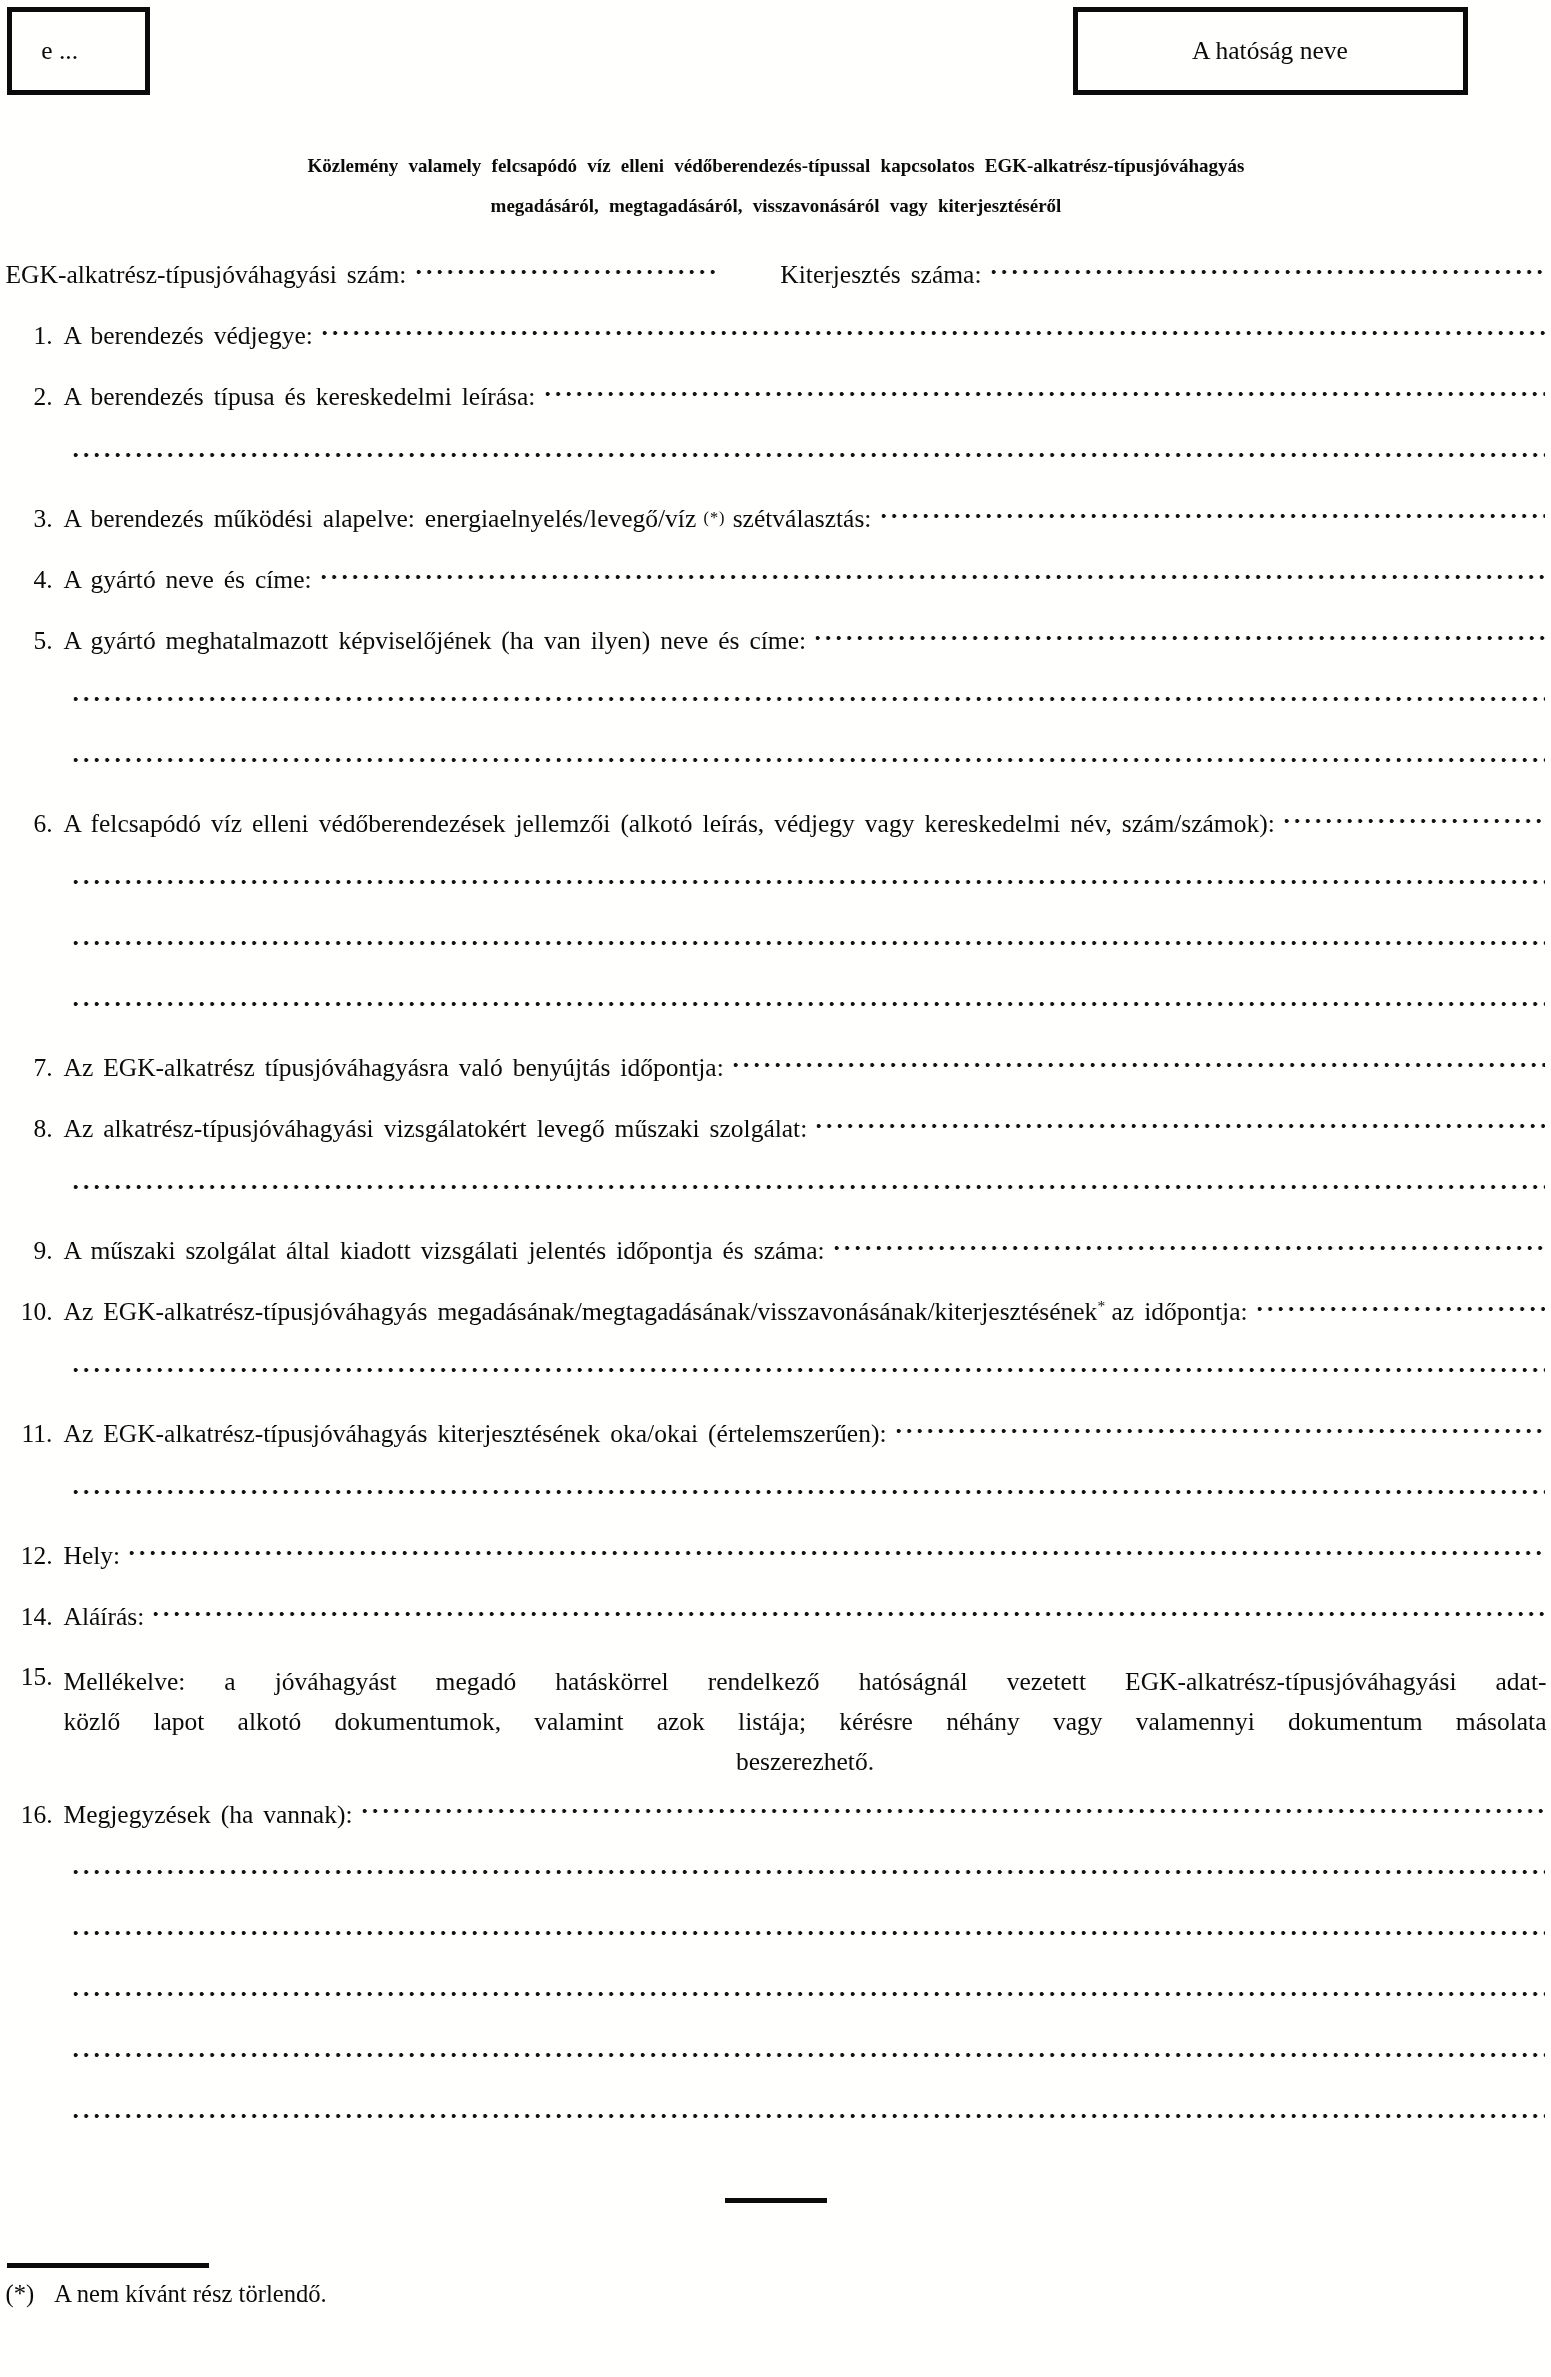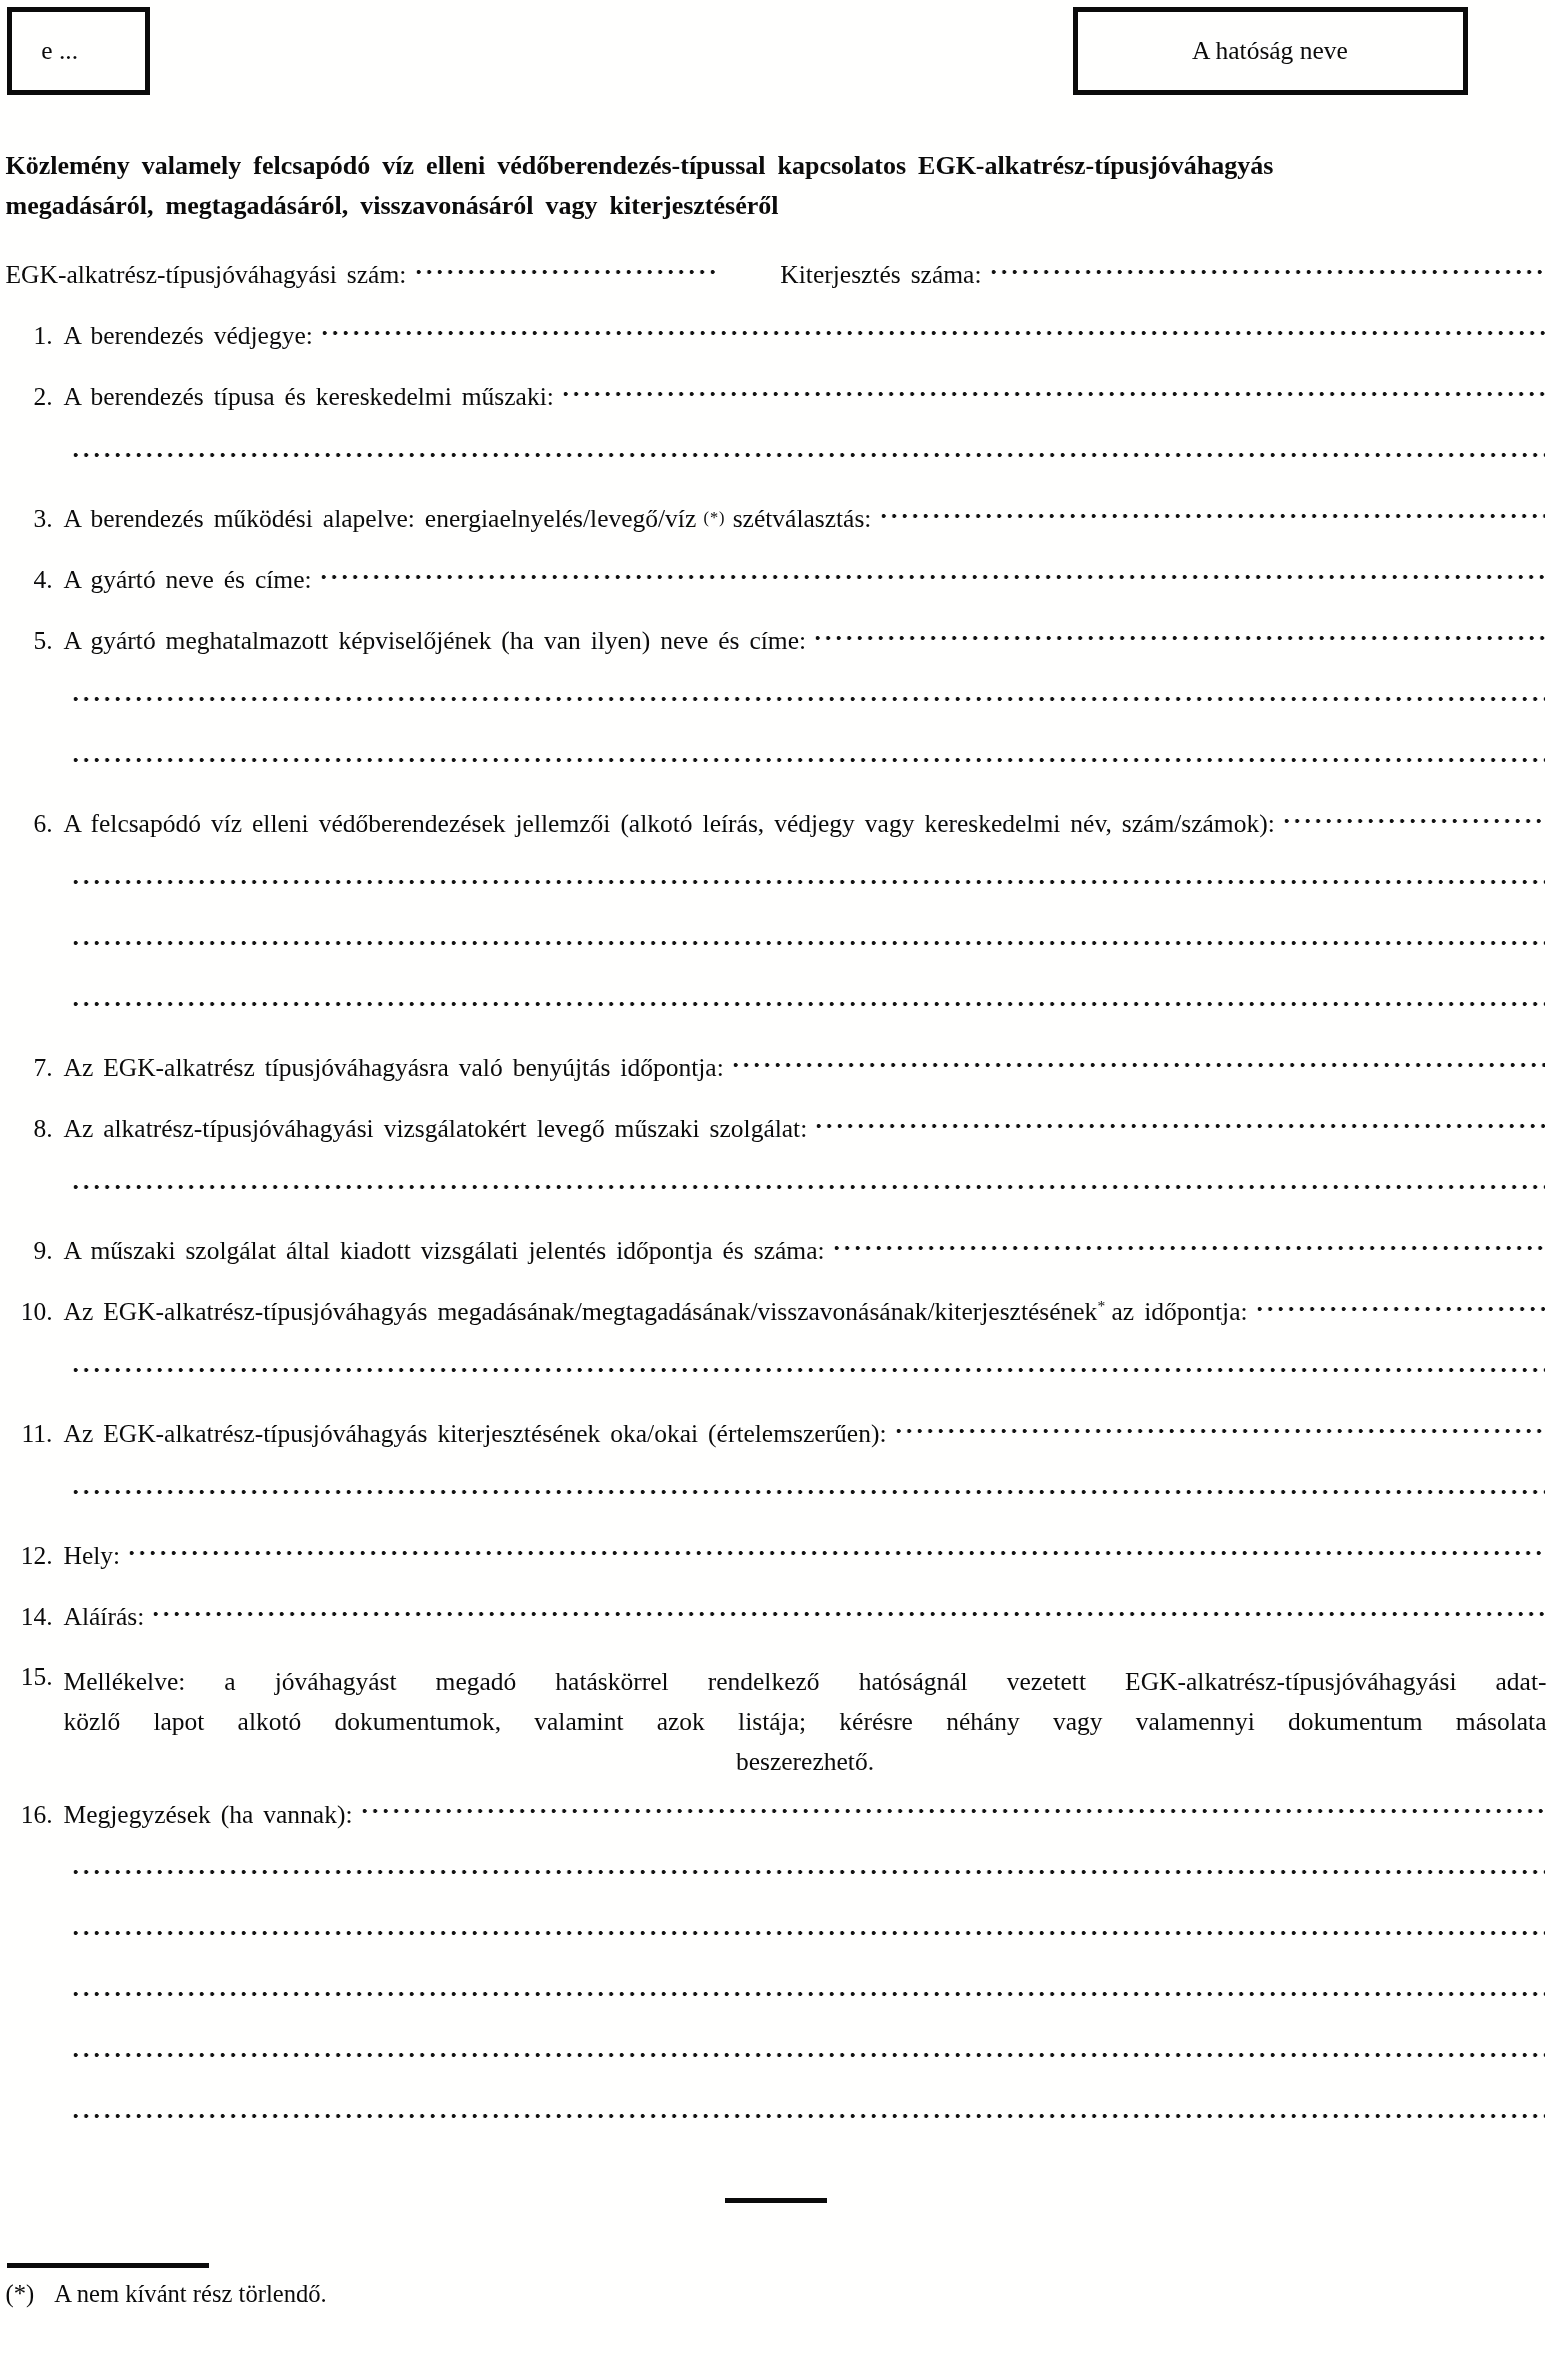--- a/index.html
+++ b/index.html
@@ -21,22 +21,23 @@
     position: absolute; top: 0; height: 88px;
     border: 5.5px solid #0b0b0b; box-sizing: border-box;
     display: flex; align-items: center;
     background: #fffffe;
   }
   .hbox-left  { left: 1.8px;    width: 143px; padding-left: 29px; justify-content: flex-start; }
   .hbox-right { left: 1067px; width: 395px; justify-content: center; }
   
   .title {
     margin: 51px 0 0 0;
+    text-align: center;
     font-weight: bold;
-    font-size: 26px;
+    font-size: 19px;
     line-height: 40px;
     word-spacing: 5.5px;
   }
   .title .tl { display: block; }
   
   .rows { margin-top: 24px; }
   .row {
     display: flex;
     align-items: center;
     height: 61px;
@@ -103,21 +104,21 @@
     </div>
 
     <div class="row">
       <span class="num">1.</span>
       <span class="lbl">A berendezés védjegye:</span>
       <span class="dots"></span>
     </div>
 
     <div class="row">
       <span class="num">2.</span>
-      <span class="lbl">A berendezés típusa és kereskedelmi műszaki:</span>
+      <span class="lbl">A berendezés típusa és kereskedelmi leírása:</span>
       <span class="dots"></span>
     </div>
 
     <div class="row">
       <span class="num"></span>
       <span class="dots"></span>
     </div>
 
     <div class="row">
       <span class="num">3.</span>

